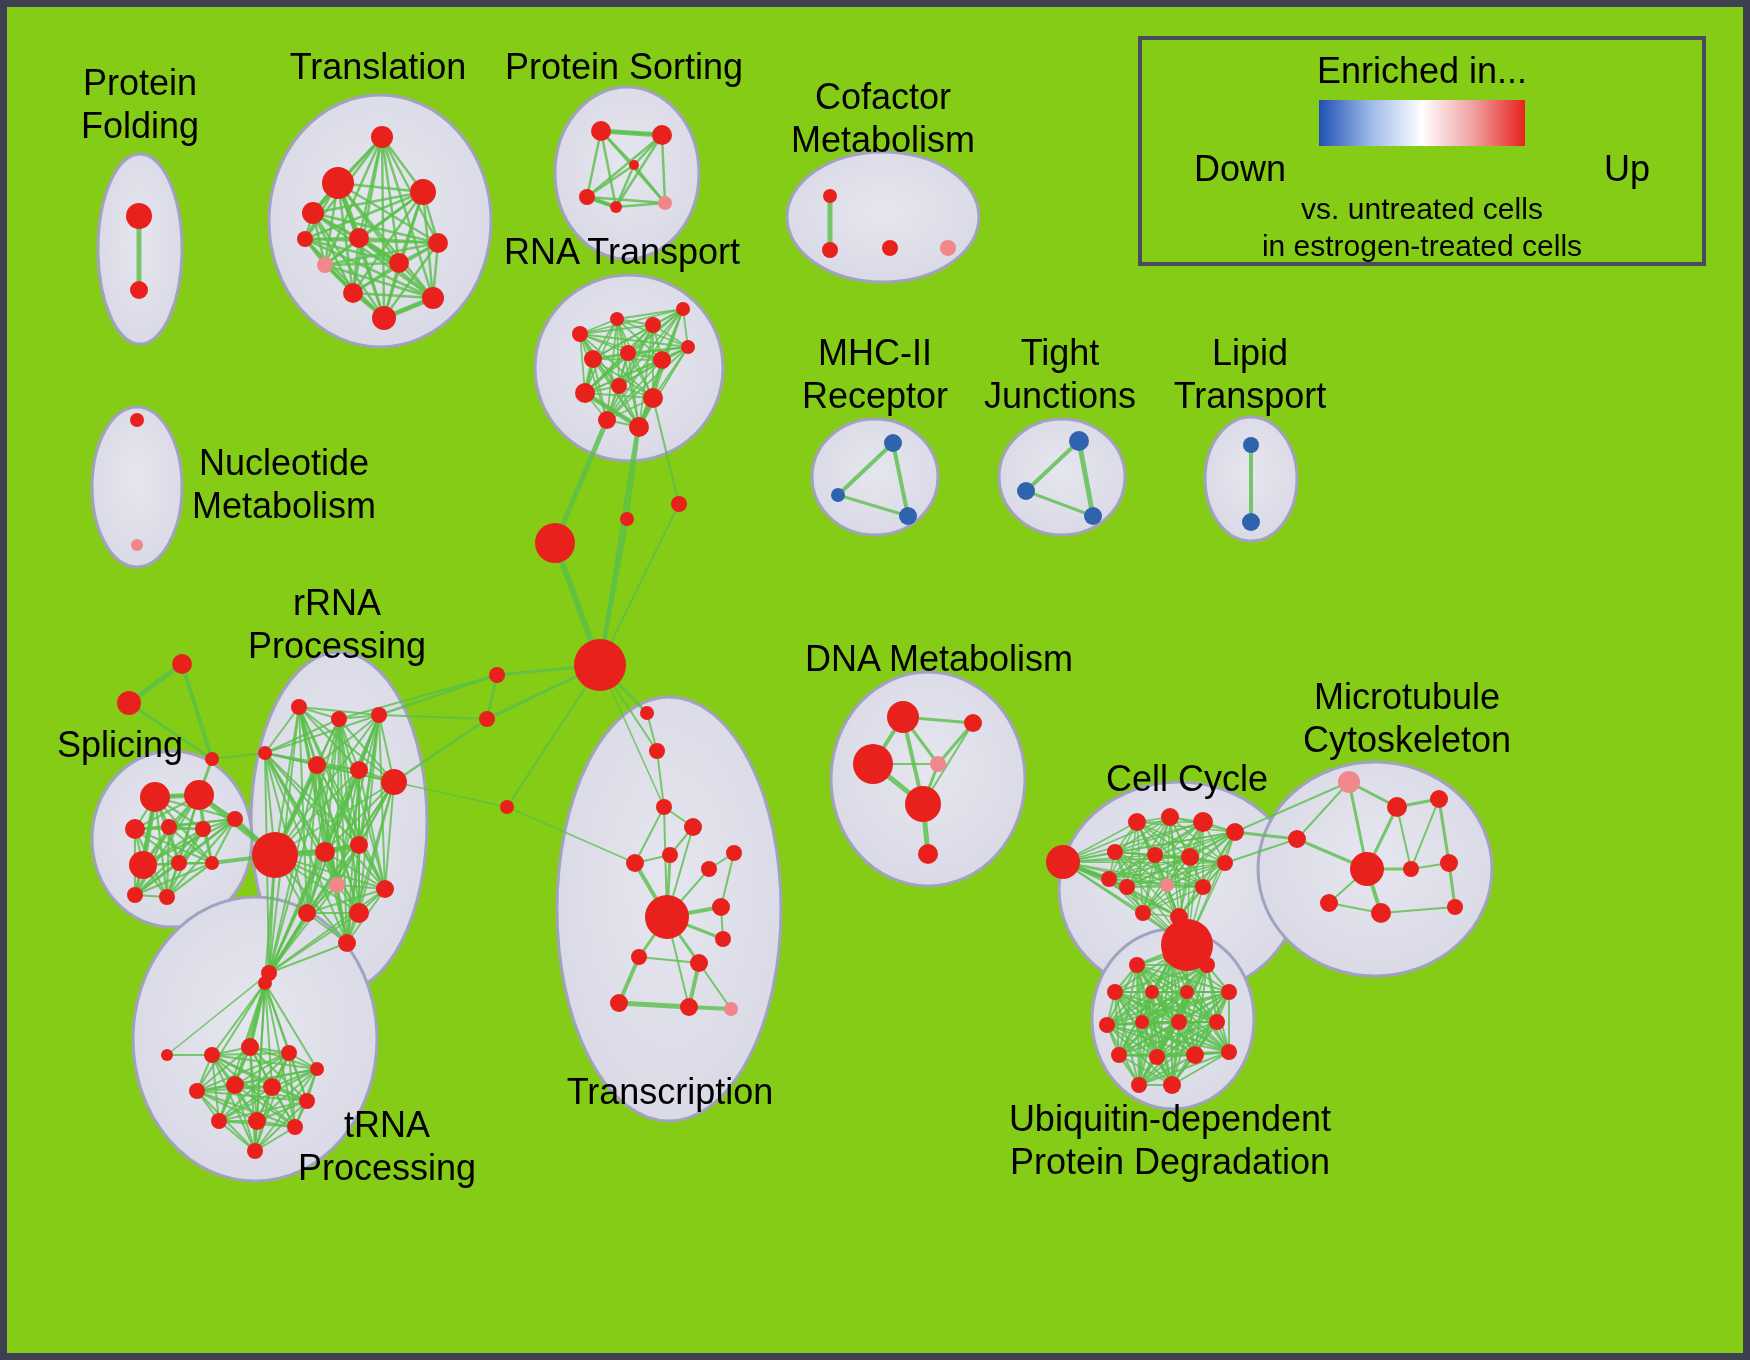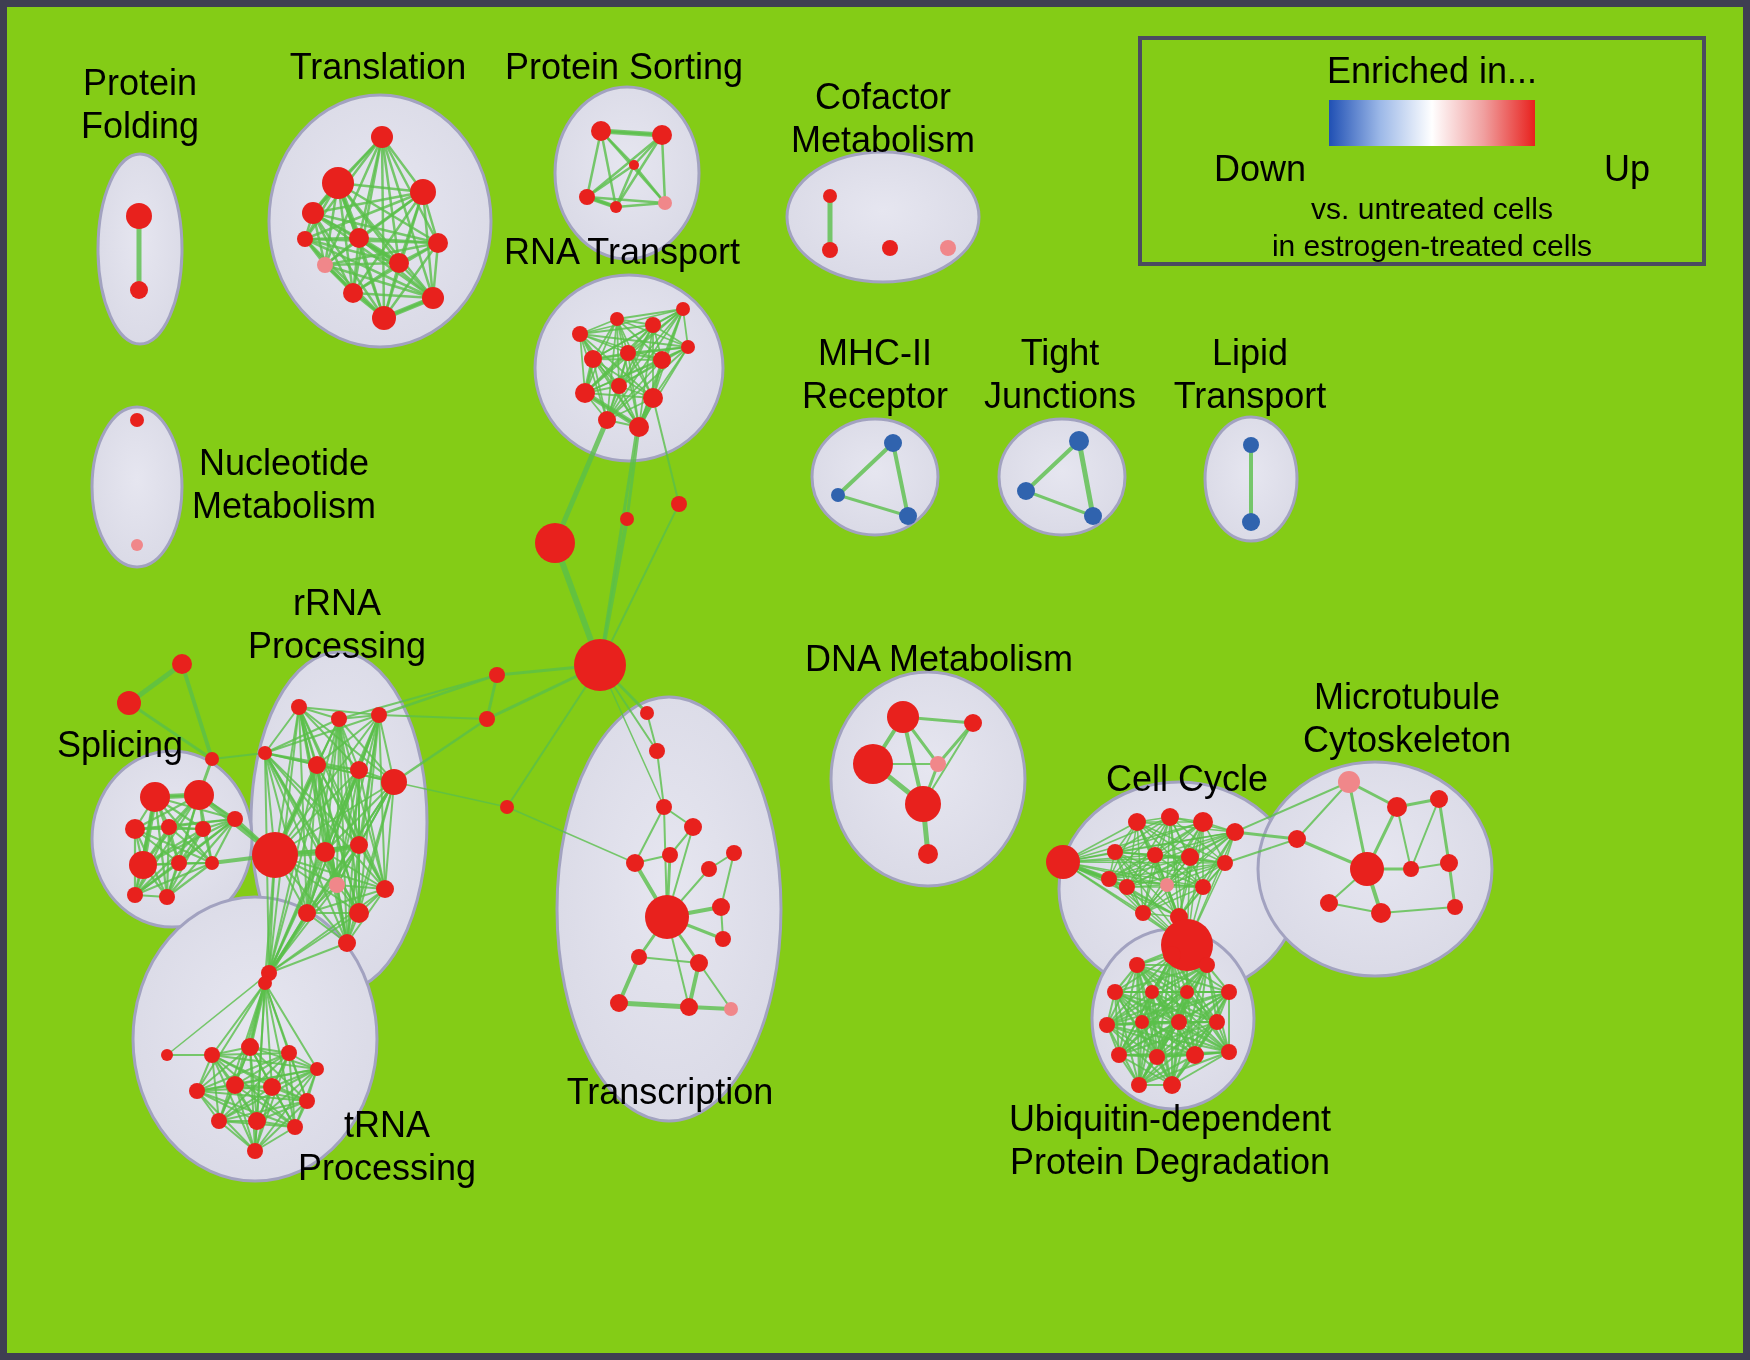--- a/index.html
+++ b/index.html
@@ -9,21 +9,21 @@
     box-sizing:border-box;
     background:#c7c8e0;
     border:7px solid #3f3f52;
     font-family:"Liberation Sans", sans-serif;
     overflow:hidden;
   }
   #network{position:absolute;left:0;top:0;}
   .legend{
     position:absolute;left:1131px;top:29px;width:568px;height:230px;
     box-sizing:border-box;border:4px solid #4b4b60;
-    text-align:center;color:#000;padding-left:20px;
+    text-align:center;color:#000;
   }
   .legend-title{font-size:36px;margin-top:10px;}
   .legend-gradient{width:206px;height:46px;margin:8px auto 0 auto;}
   .legend-scale-row{
     display:flex;justify-content:space-between;
     padding:0 52px;font-size:36px;margin-top:2px;
   }
   .legend-sub{font-size:30px;line-height:37px;}
   .legend-sub:first-of-type{margin-top:4px;}
 </style>

